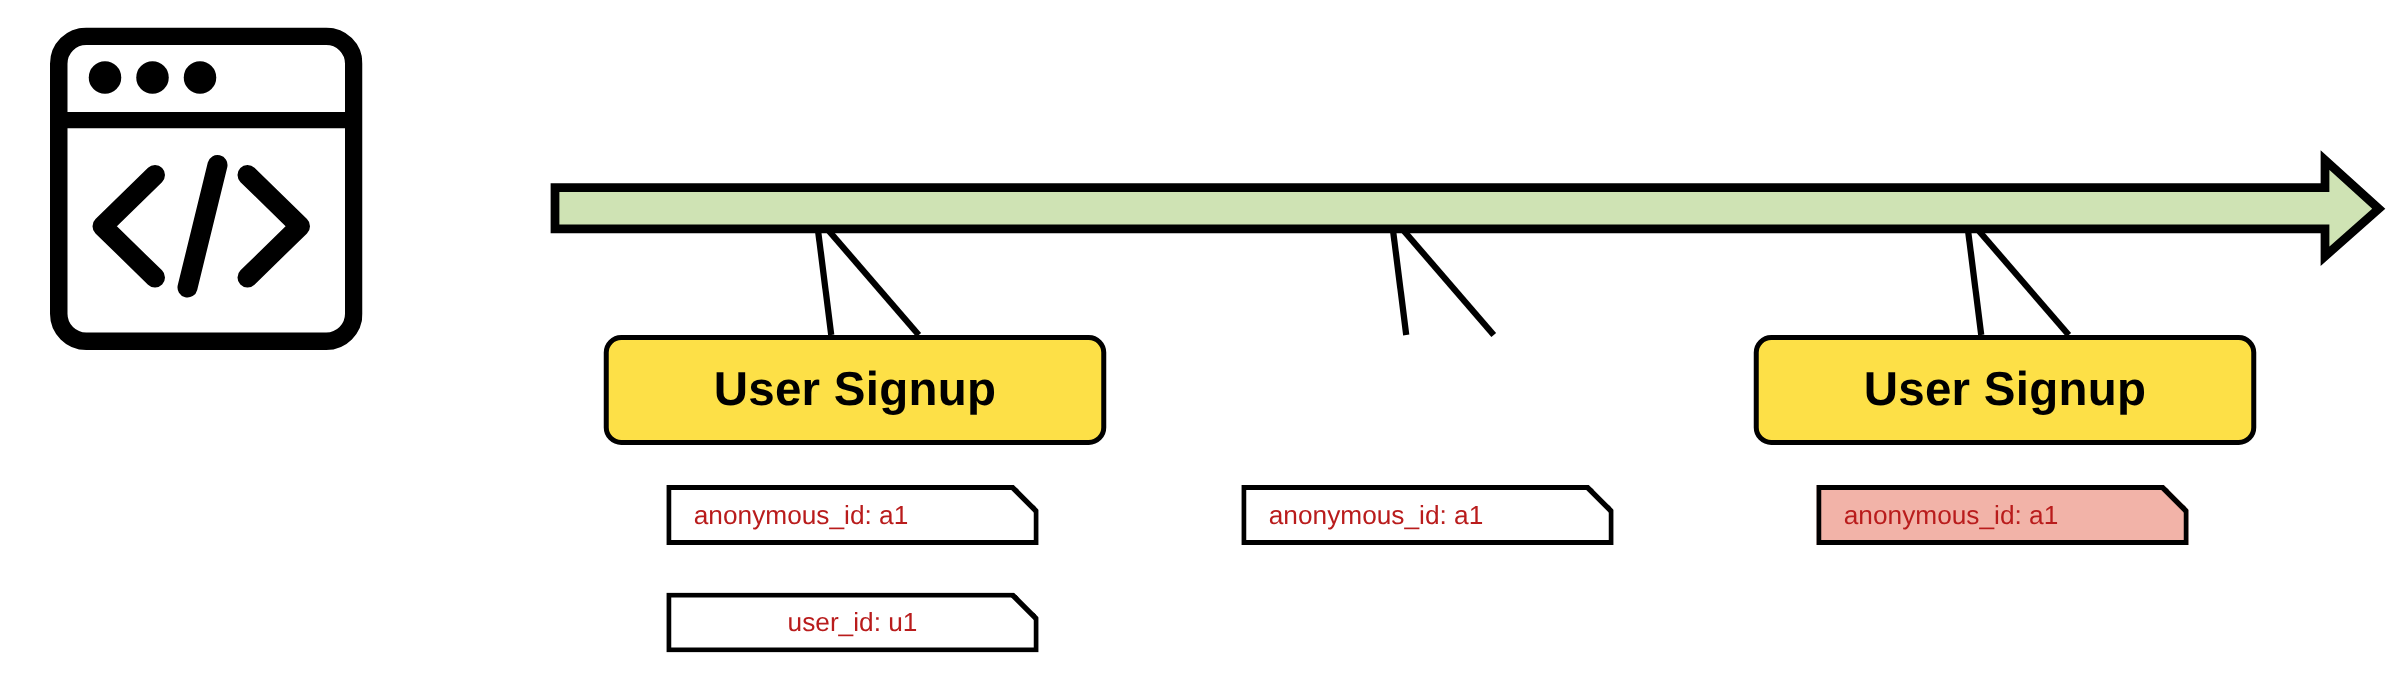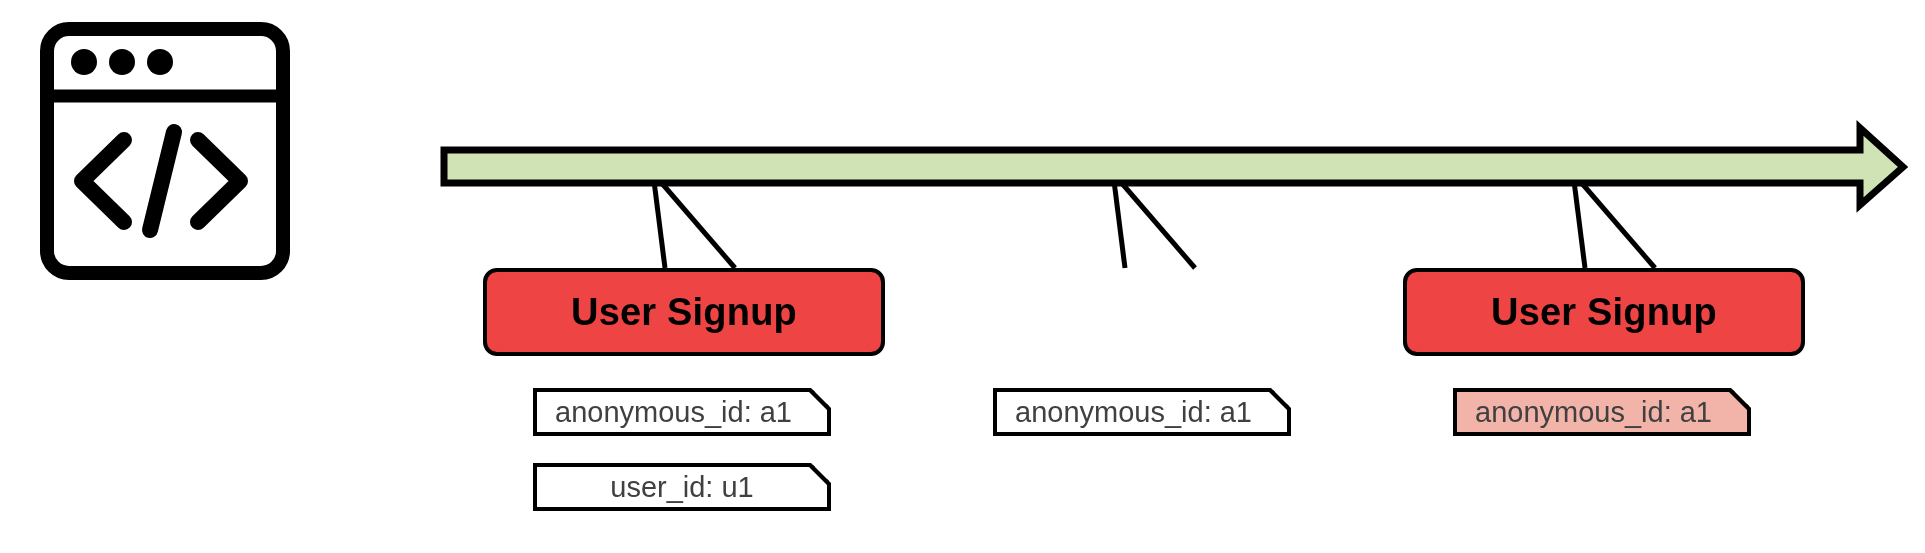--- a/index.html
+++ b/index.html
@@ -42,21 +42,21 @@
     pointer-events: none;
   }
   .timeline-layer svg { display: block; }
 
   
   .event-box {
     position: absolute;
     box-sizing: border-box;
     border: 4px solid #000000;
     border-radius: 14px;
-    background: #ef4444;
+    background: #fde047;
     display: flex;
     align-items: center;
     justify-content: center;
     height: 88px;
   }
   .event-box-label {
     font-size: 38px;
     font-weight: bold;
     color: #000000;
     letter-spacing: 0.2px;
@@ -78,22 +78,22 @@
   }
   .note-box .fold {
     position: absolute;
     top: -2px;
     right: -2px;
     width: 22px;
     height: 22px;
     pointer-events: none;
   }
   .note-label {
-    font-size: 29px;
-    color: #404040;
+    font-size: 21px;
+    color: #b91c1c;
     white-space: nowrap;
     line-height: 1;
   }
   .note-box.highlight {
     background: #f2b3a8;
   }
   .note-box.align-center { justify-content: center; }
   .note-box.align-left { justify-content: flex-start; padding-left: 18px; }
 </style>
 </head>
@@ -139,21 +139,21 @@
 
   <div class="event-box" style="left:483px; top:268px; width:402px;">
     <span class="event-box-label">User Signup</span>
   </div>
   <div class="note-box align-left" style="left:533px; top:388px; width:298px;">
     <span class="note-label">anonymous_id: a1</span>
     <svg class="fold" viewBox="0 0 22 22">
       <polygon points="22,0 22,22 0,0" fill="#000000"></polygon>
     </svg>
   </div>
-  <div class="note-box align-center" style="left:533px; top:463px; width:298px;">
+  <div class="note-box align-center" style="left:533px; top:474px; width:298px;">
     <span class="note-label">user_id: u1</span>
     <svg class="fold" viewBox="0 0 22 22">
       <polygon points="22,0 22,22 0,0" fill="#000000"></polygon>
     </svg>
   </div>
 
   <div class="note-box align-left" style="left:993px; top:388px; width:298px;">
     <span class="note-label">anonymous_id: a1</span>
     <svg class="fold" viewBox="0 0 22 22">
       <polygon points="22,0 22,22 0,0" fill="#000000"></polygon>

